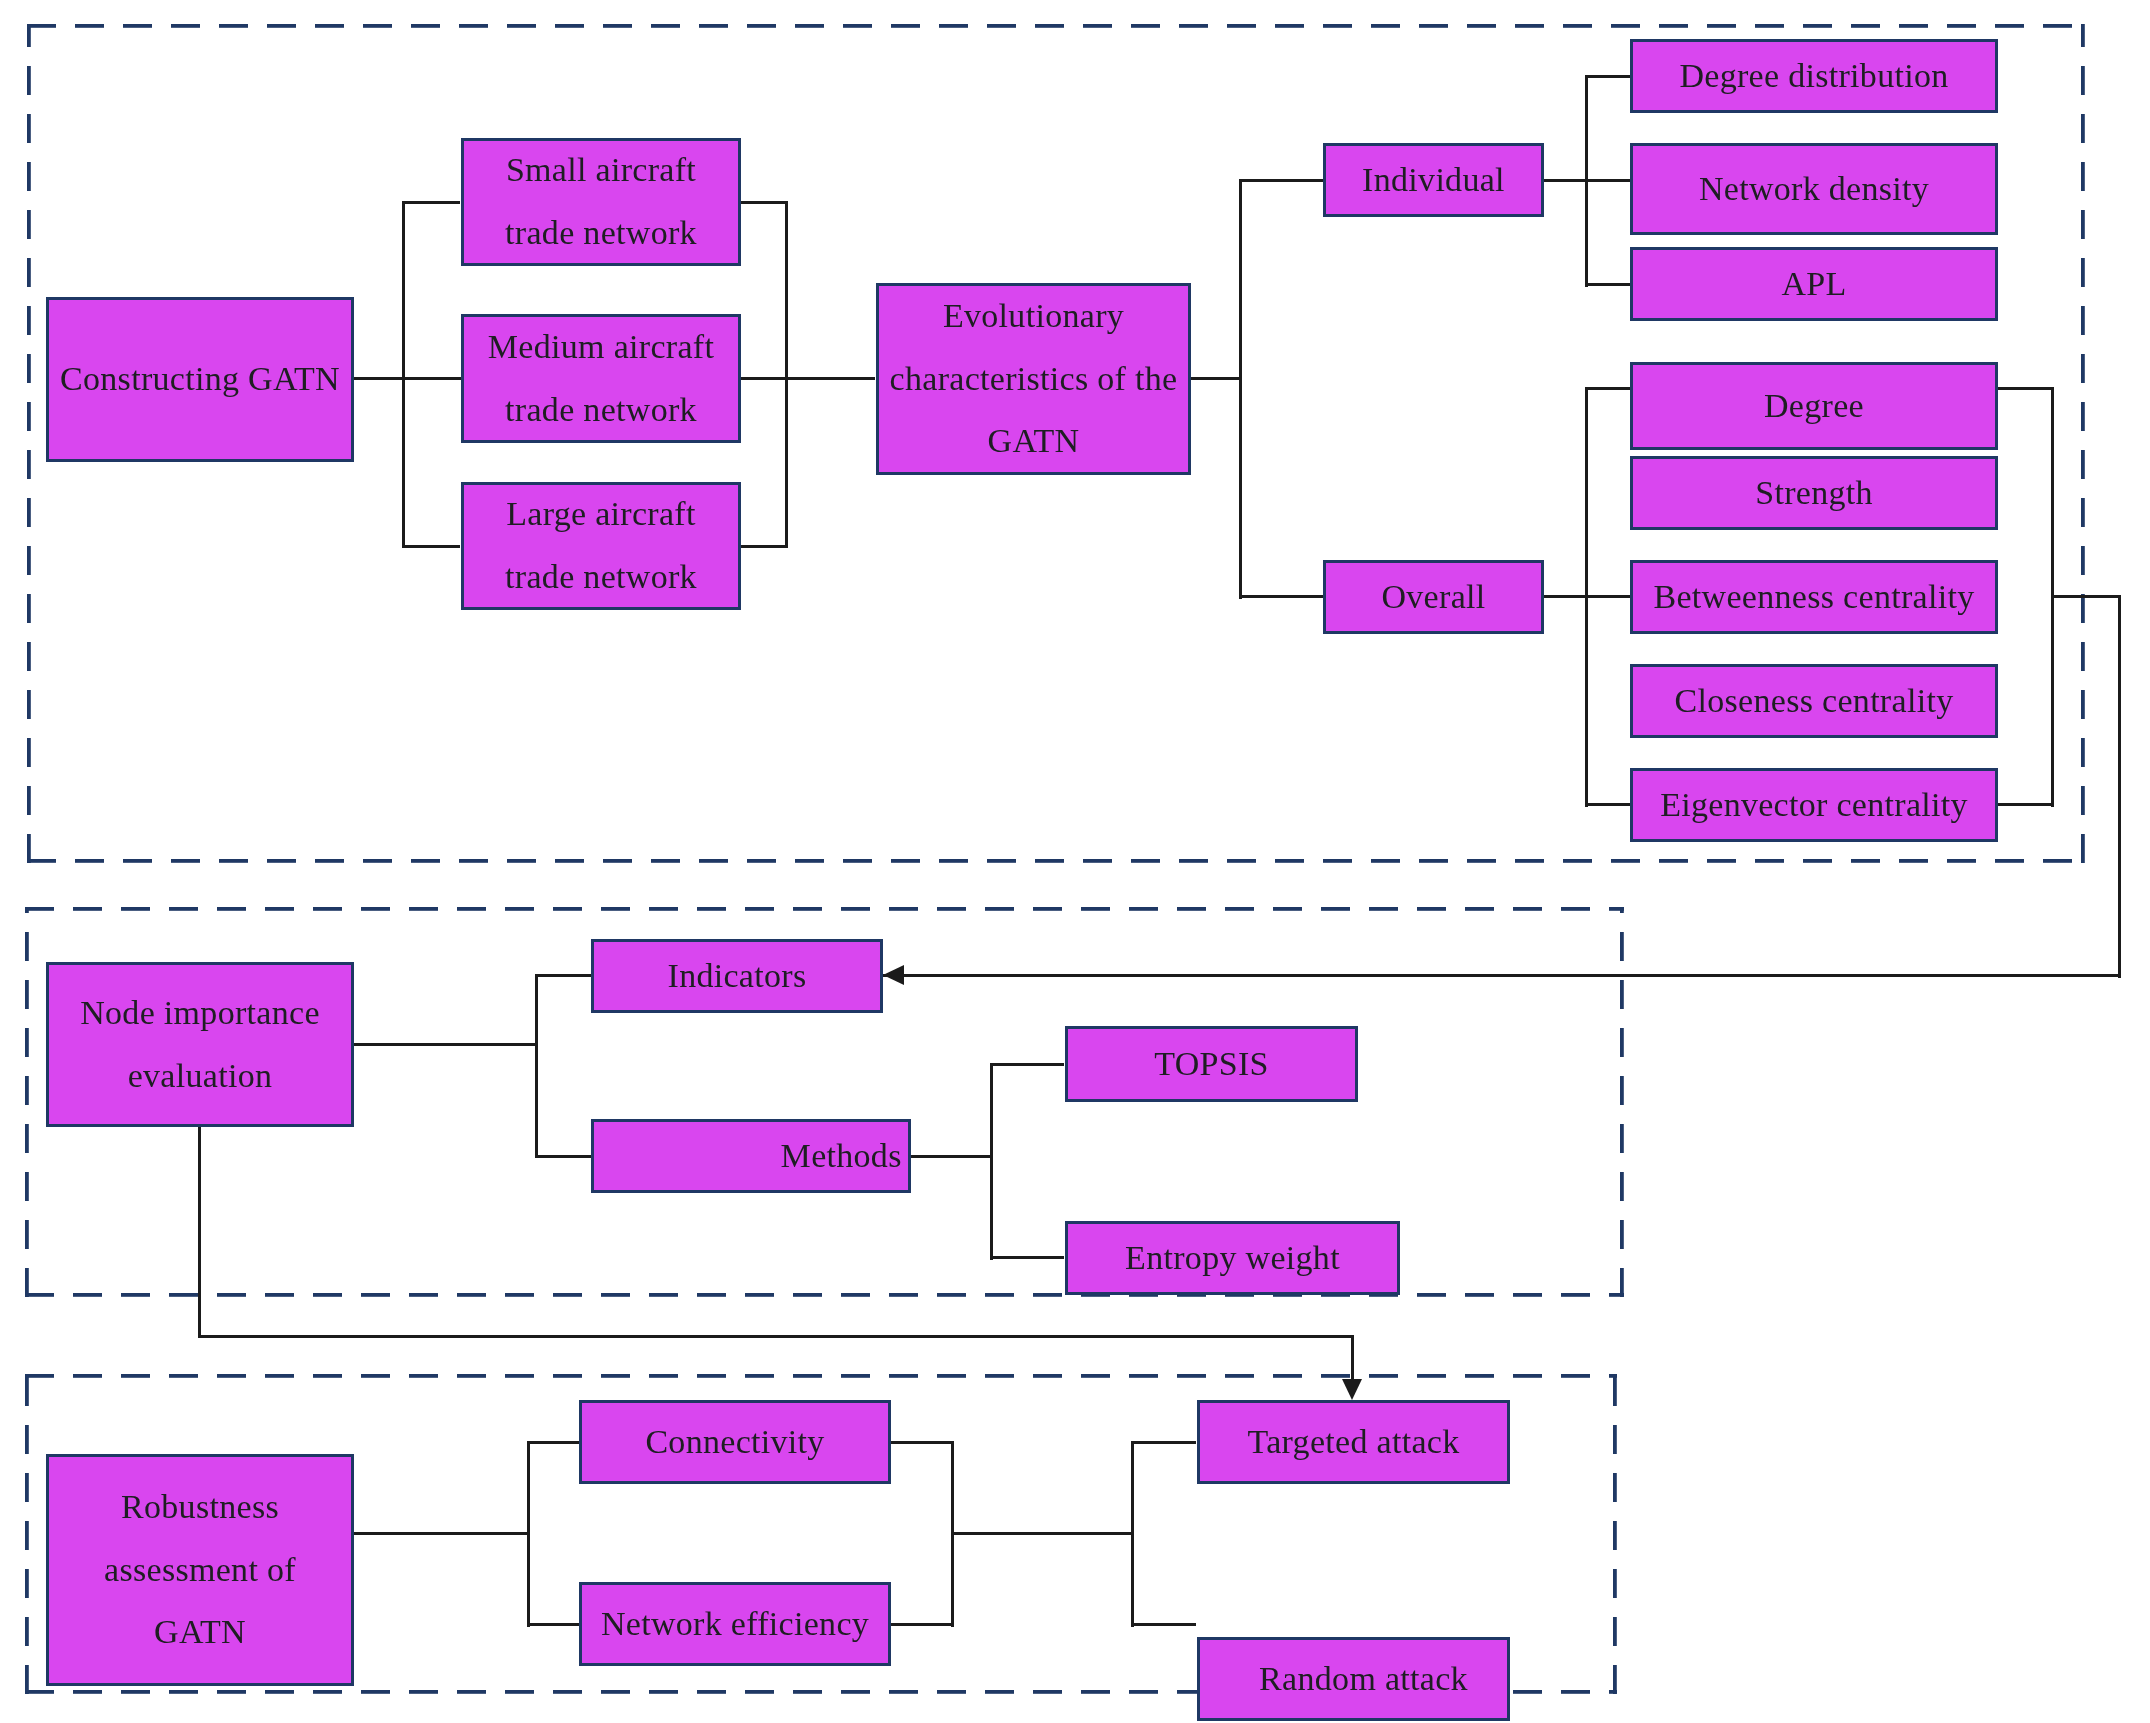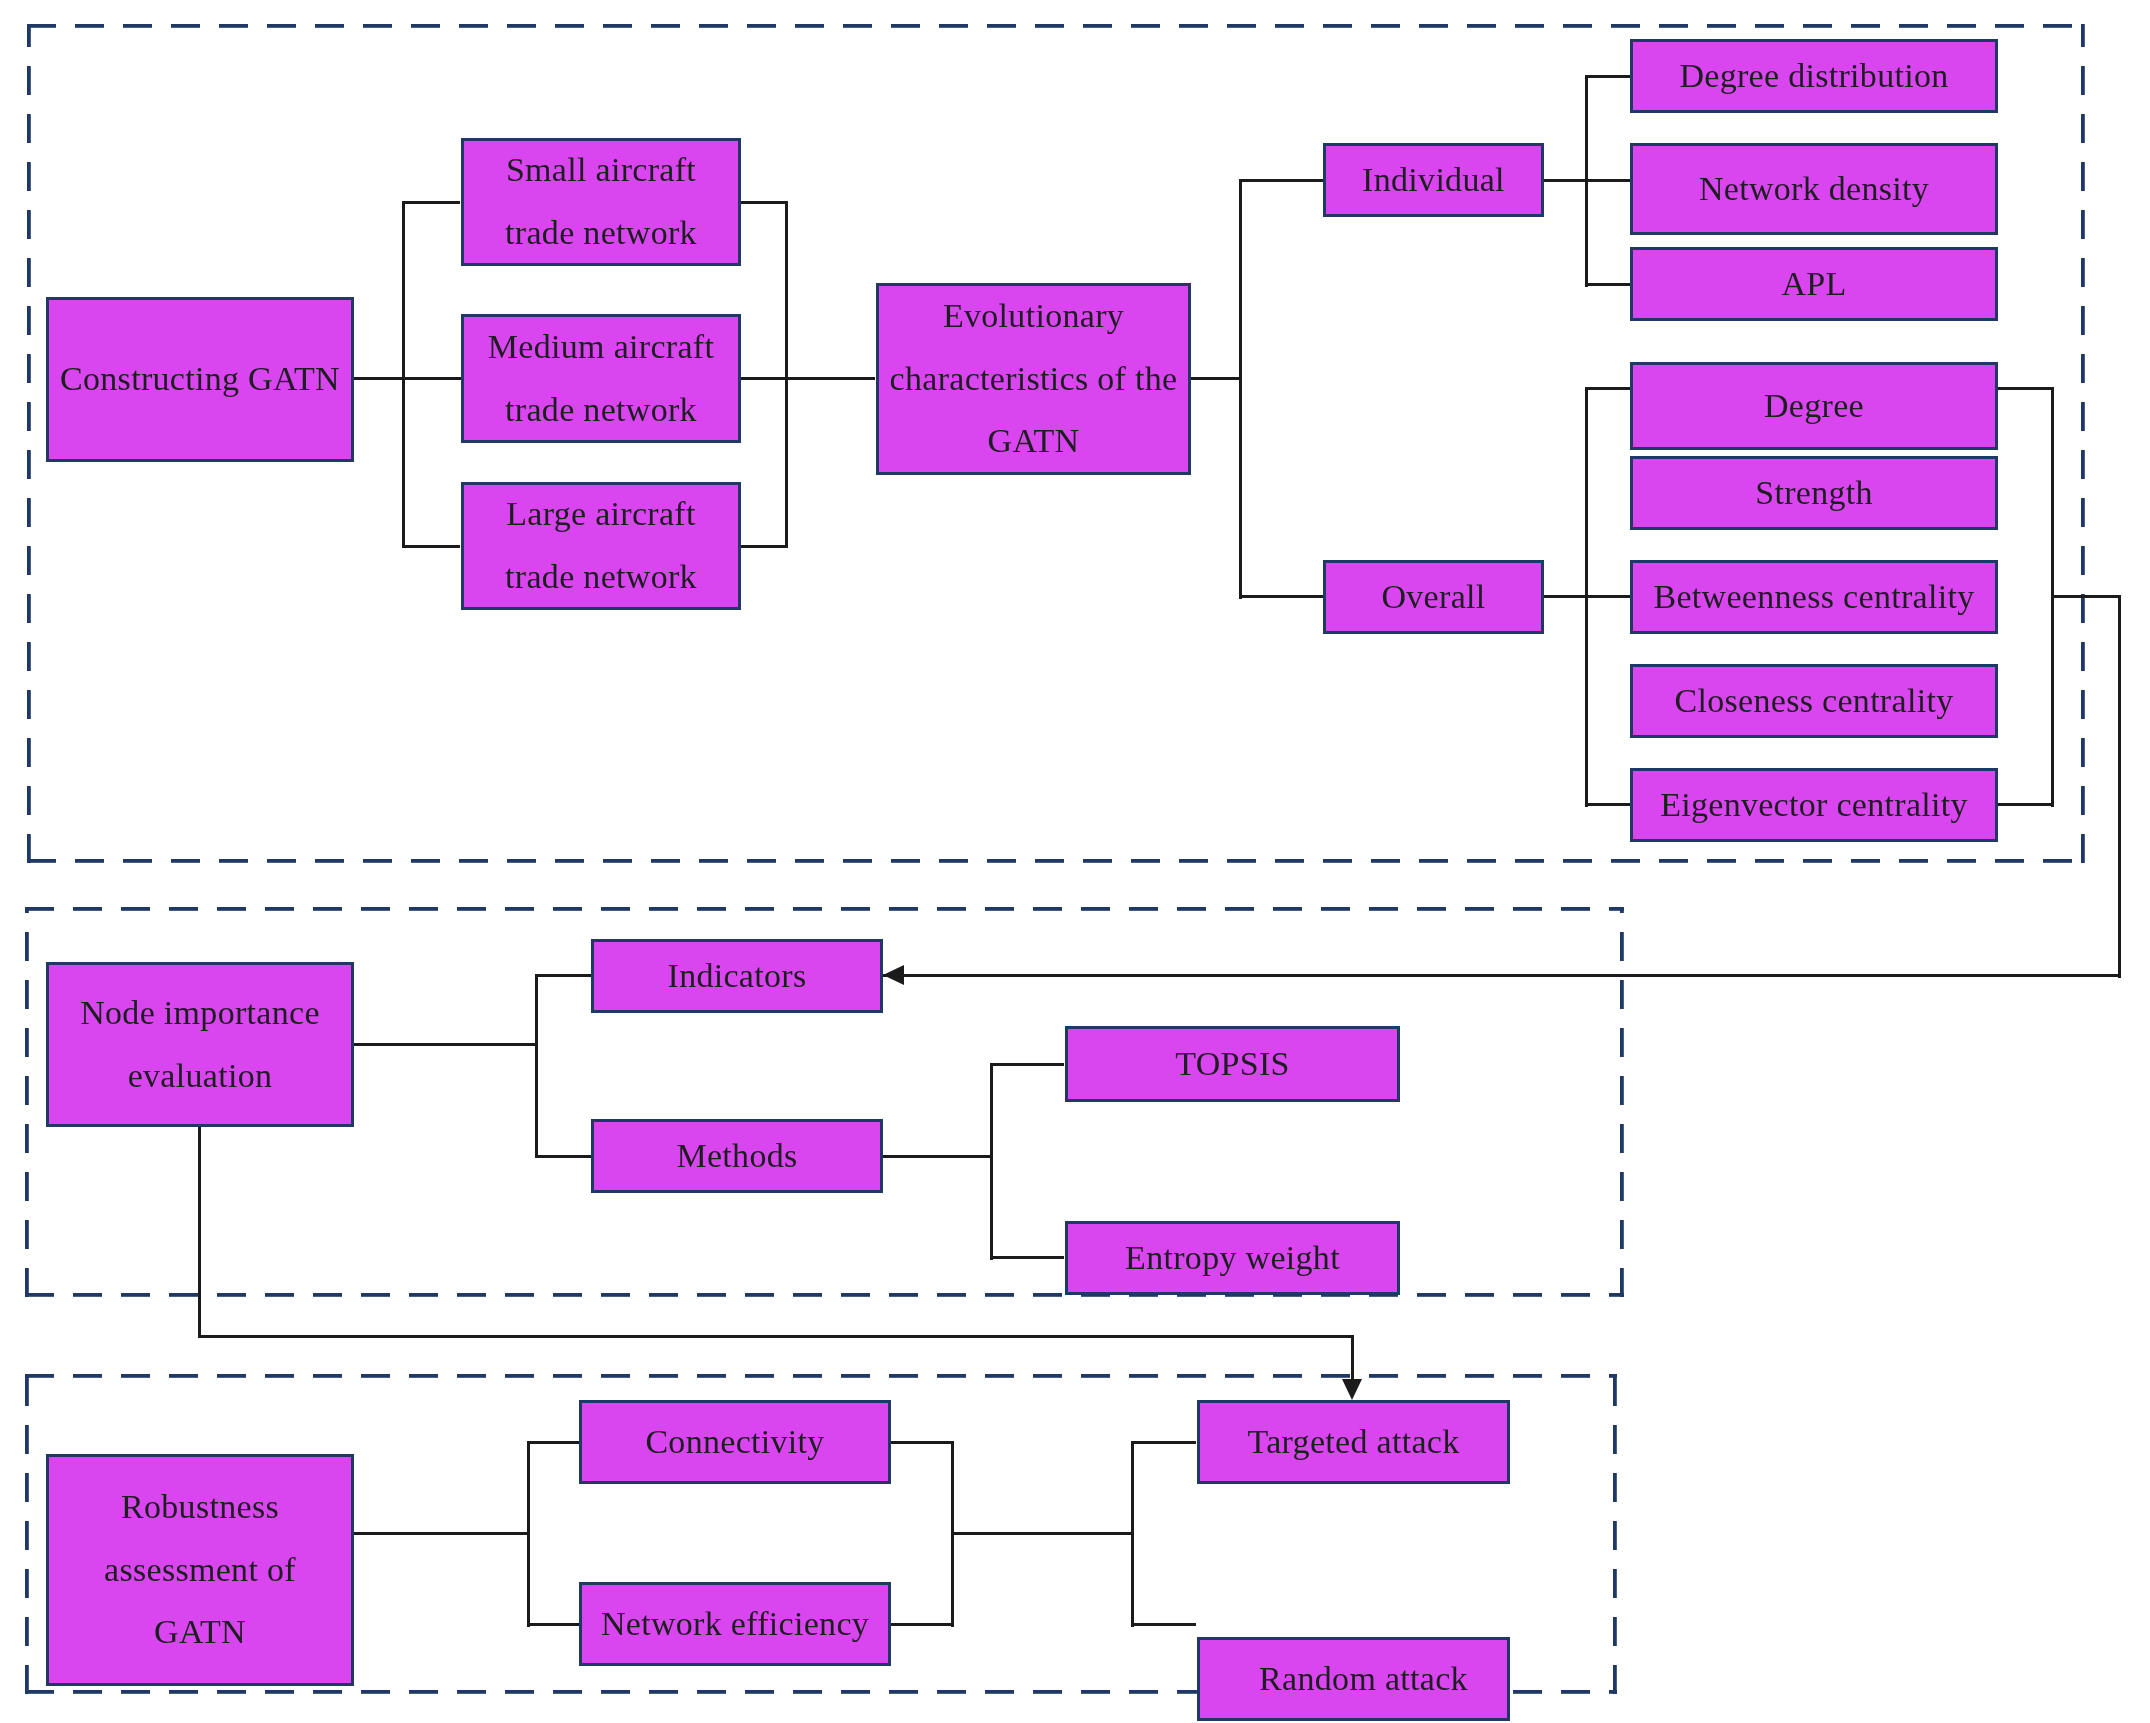--- a/index.html
+++ b/index.html
@@ -158,24 +158,24 @@
     <span class="lbl">Eigenvector centrality</span>
   </div>
 
   <div class="node" style="left:46px;top:962px;width:308px;height:165px;">
     <span class="lbl">Node importance
 evaluation</span>
   </div>
   <div class="node" style="left:591px;top:939px;width:292px;height:74px;">
     <span class="lbl">Indicators</span>
   </div>
-  <div class="node" style="left:591px;top:1119px;width:292px;height:74px;">
+  <div class="node" style="left:591px;top:1119px;width:320px;height:74px;justify-content:flex-end;">
     <span class="lbl">Methods</span>
   </div>
-  <div class="node" style="left:1065px;top:1026px;width:335px;height:76px;">
+  <div class="node" style="left:1065px;top:1026px;width:293px;height:76px;">
     <span class="lbl">TOPSIS</span>
   </div>
   <div class="node" style="left:1065px;top:1221px;width:335px;height:74px;">
     <span class="lbl">Entropy weight</span>
   </div>
 
   <div class="node" style="left:46px;top:1454px;width:308px;height:232px;">
     <span class="lbl">Robustness
 assessment of
 GATN</span>

